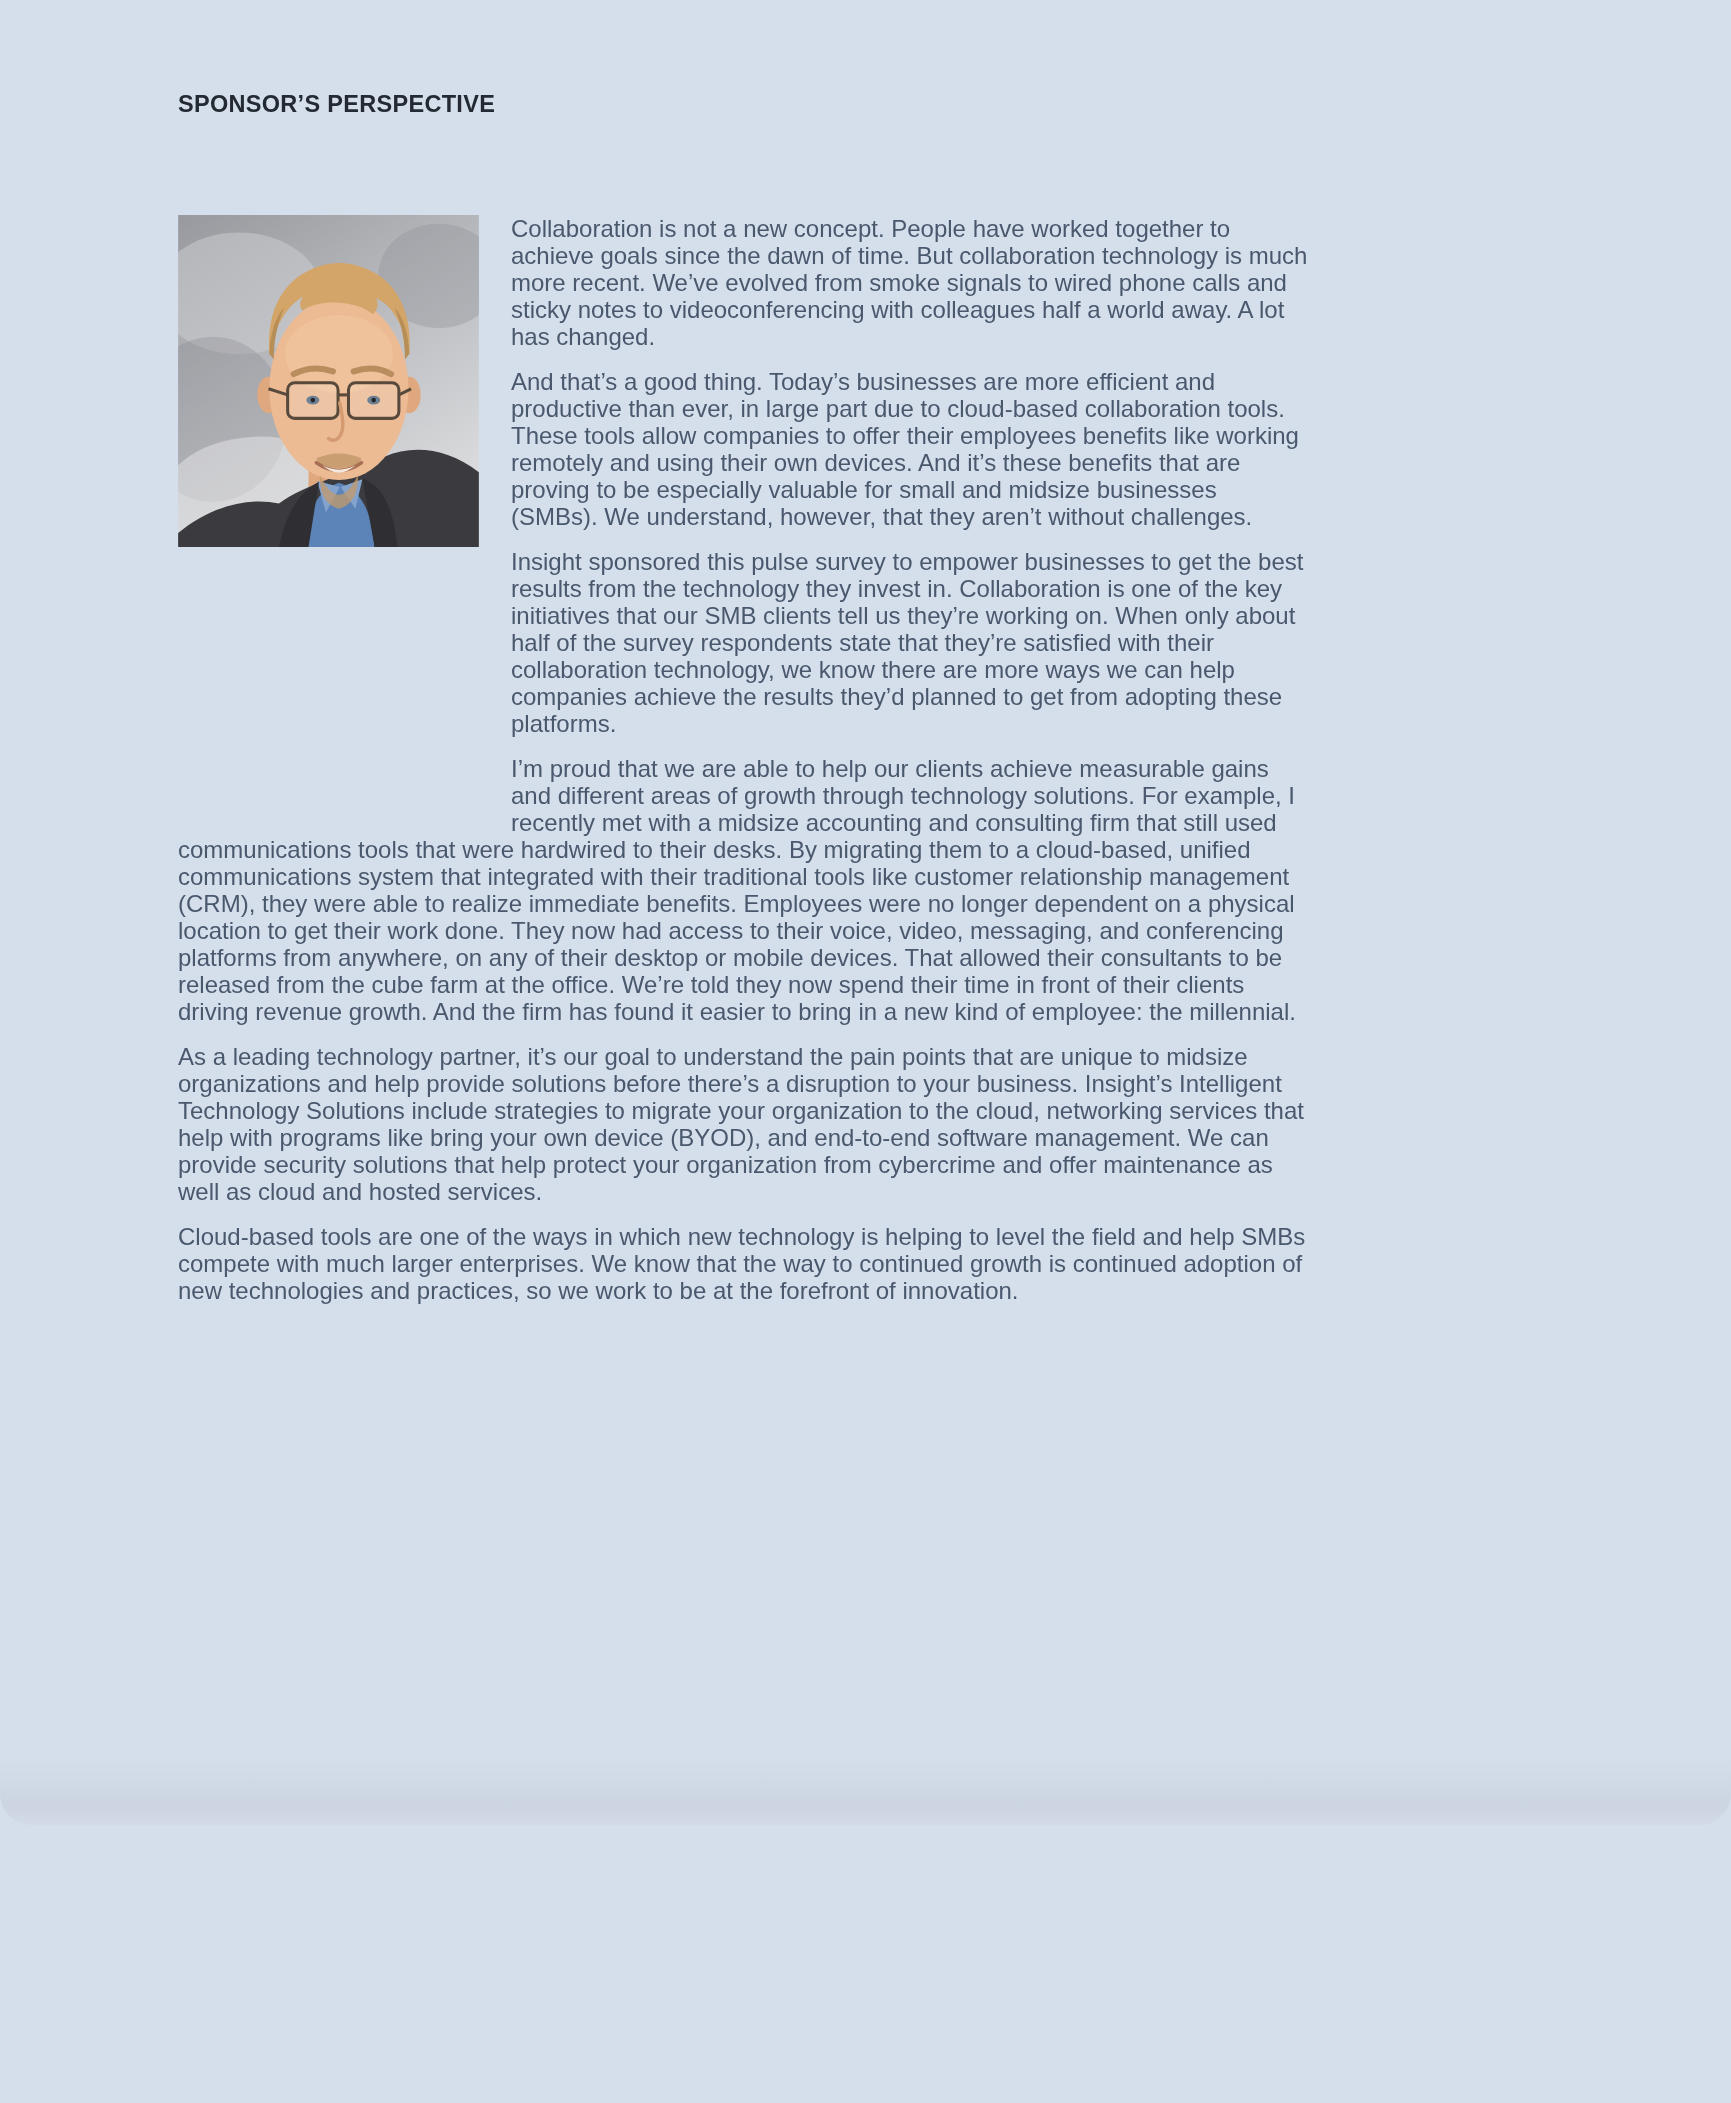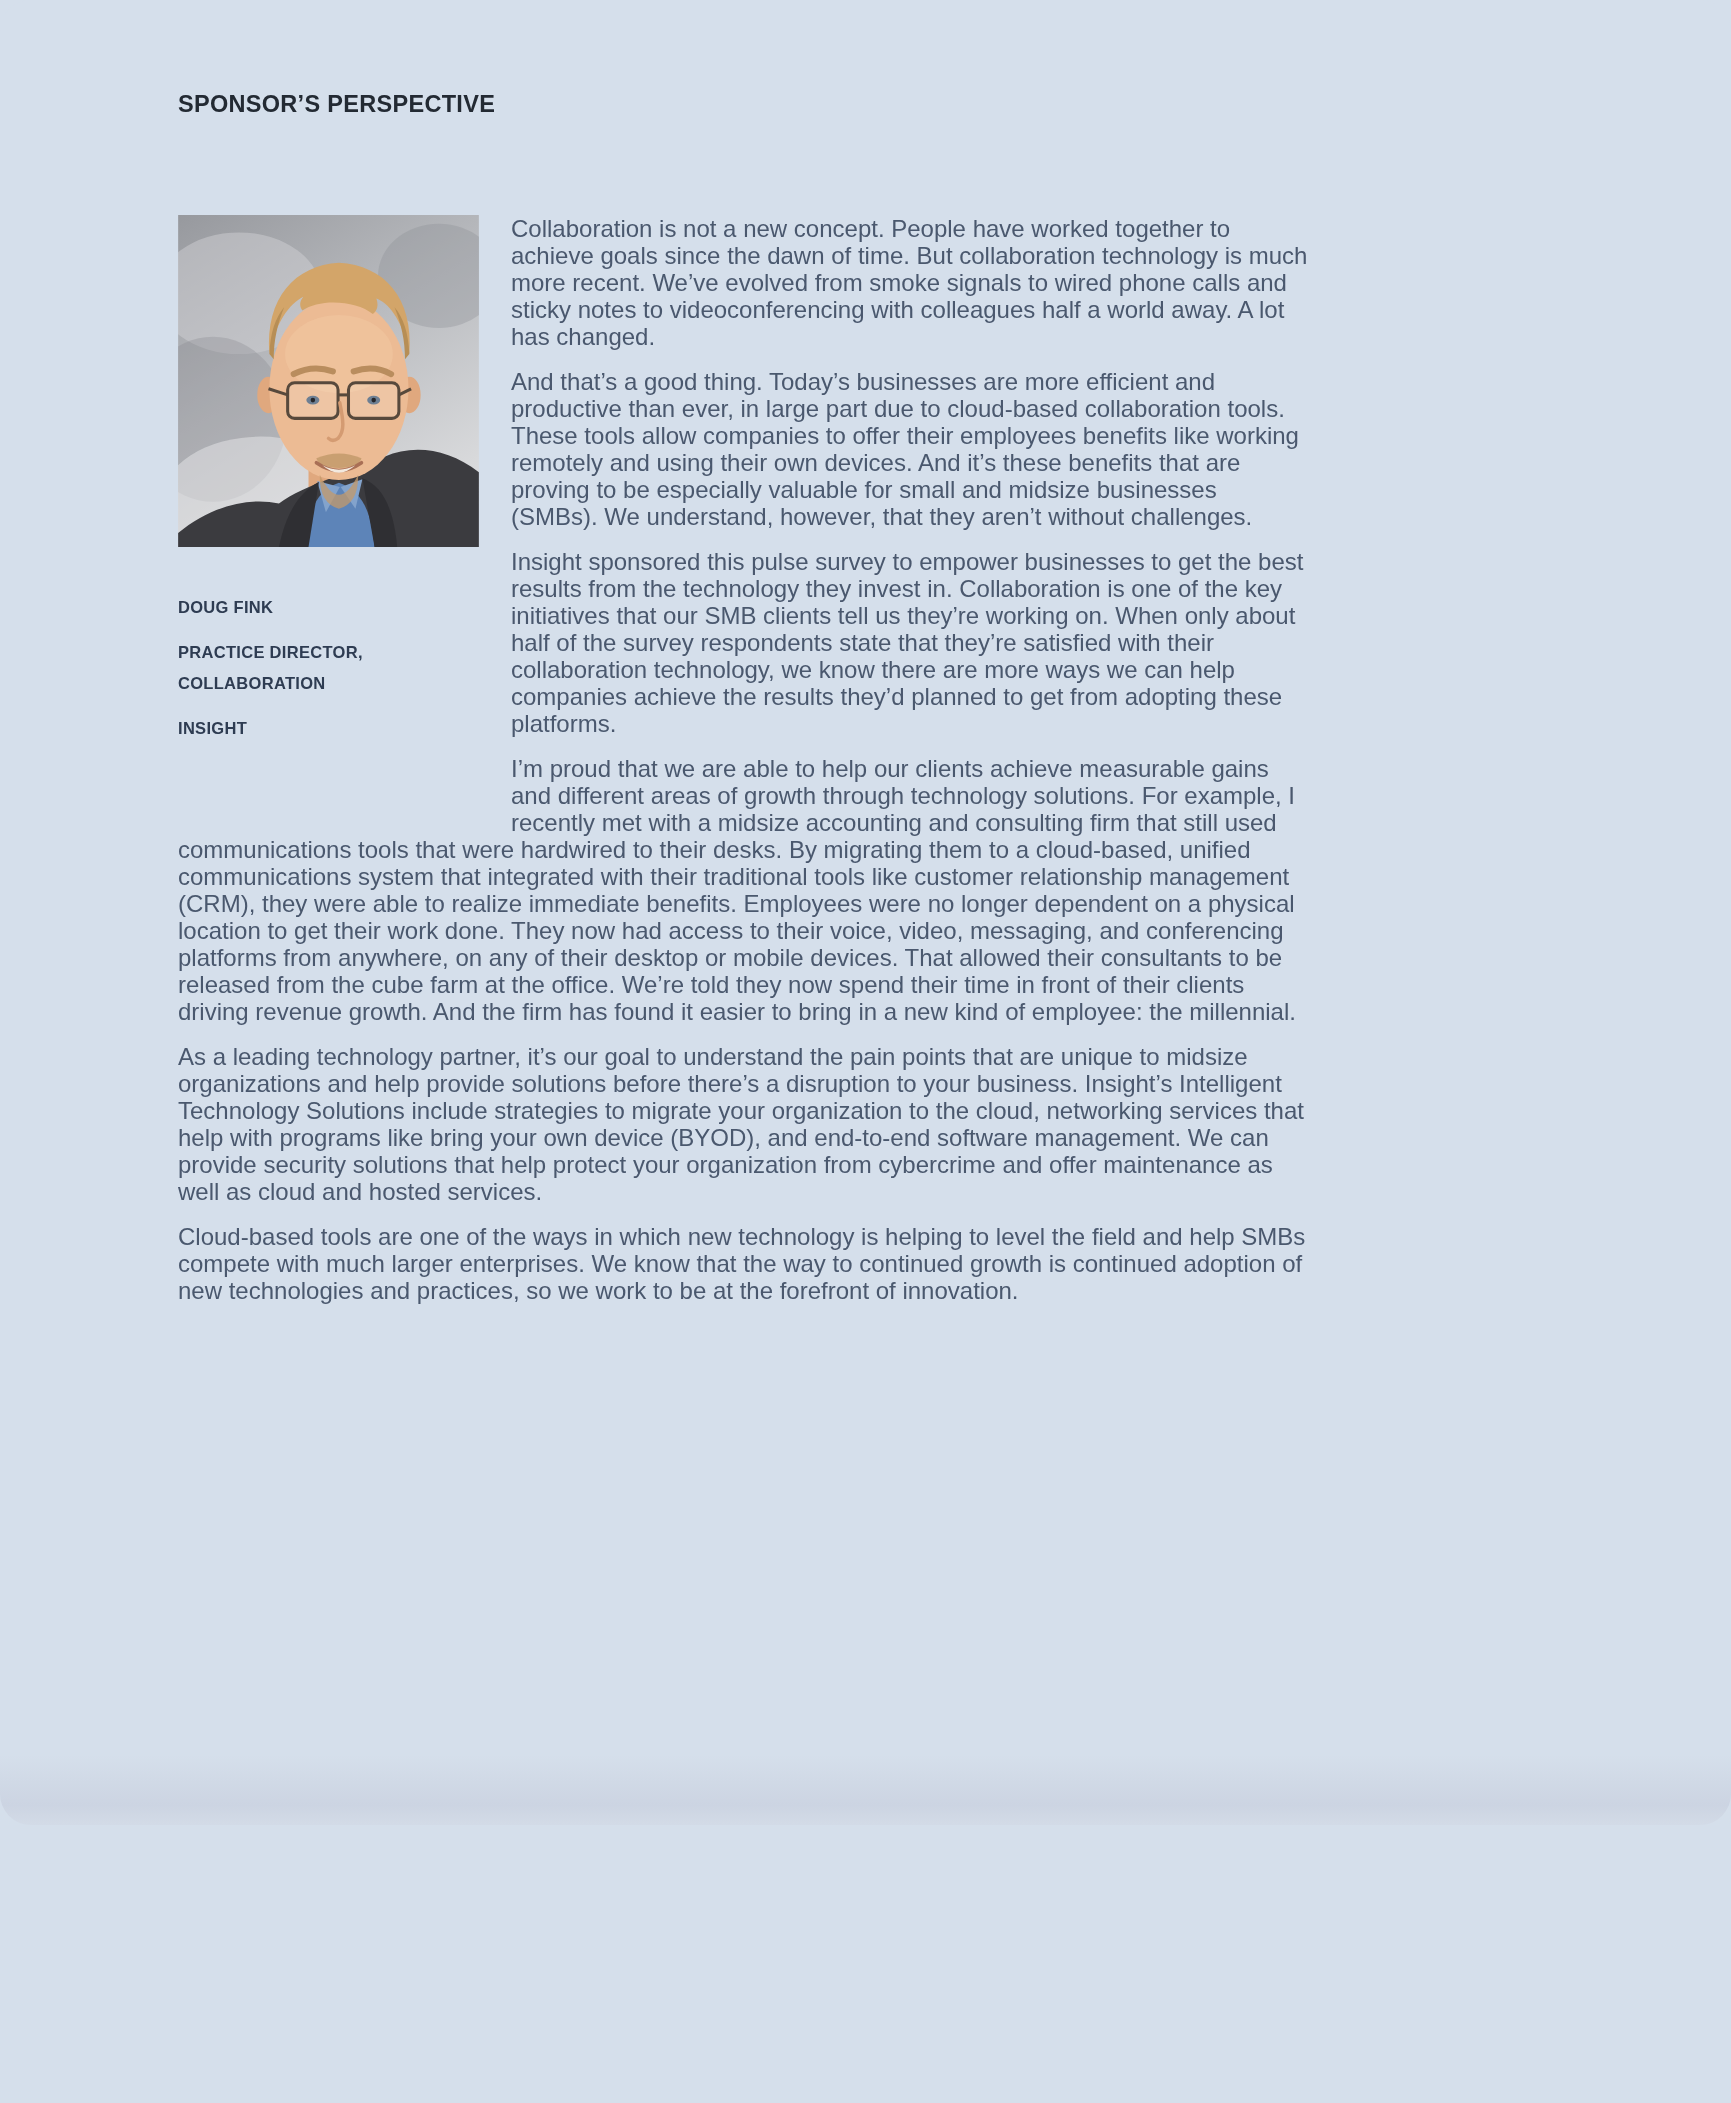--- a/index.html
+++ b/index.html
@@ -121,26 +121,20 @@
         <path d="M186,216 C190,236 192,248 184,257 C180,260 176,260 173,257" stroke="#d49b72" stroke-width="4" fill="none" stroke-linecap="round"></path>
 
         <path d="M159,280 Q185,269 211,280 Q208,291 185,291 Q162,291 159,280 Z" fill="#c39a6b" opacity="0.85"></path>
 
         <path d="M159,285 Q185,303 211,285" stroke="#a96f55" stroke-width="4" fill="none" stroke-linecap="round"></path>
         <path d="M166,288 Q185,298 204,288 Q185,305 166,288 Z" fill="#f3e9df"></path>
 
         <path d="M163,299 Q185,345 207,299 Q208,331 185,338 Q162,331 163,299 Z" fill="#c39a6b" opacity="0.75"></path>
       </svg>
 
-      <div class="caption">
-        <p class="gap-after">DOUG FINK</p>
-        <p>PRACTICE DIRECTOR,</p>
-        <p class="gap-after">COLLABORATION</p>
-        <p>INSIGHT</p>
-      </div>
     </div>
 
     <div class="body-text">
       <p>Collaboration is not a new concept. People have worked together to achieve goals since the dawn of time. But collaboration technology is much more recent. We’ve evolved from smoke signals to wired phone calls and sticky notes to videoconferencing with colleagues half a world away. A lot has changed.</p>
       <p>And that’s a good thing. Today’s businesses are more efficient and productive than ever, in large part due to cloud-based collaboration tools. These tools allow companies to offer their employees benefits like working remotely and using their own devices. And it’s these benefits that are proving to be especially valuable for small and midsize businesses (SMBs). We understand, however, that they aren’t without challenges.</p>
       <p>Insight sponsored this pulse survey to empower businesses to get the best results from the technology they invest in. Collaboration is one of the key initiatives that our SMB clients tell us they’re working on. When only about half of the survey respondents state that they’re satisfied with their collaboration technology, we know there are more ways we can help companies achieve the results they’d planned to get from adopting these platforms.</p>
       <p>I’m proud that we are able to help our clients achieve measurable gains and different areas of growth through technology solutions. For example, I recently met with a midsize accounting and consulting firm that still used communications tools that were hardwired to their desks. By migrating them to a cloud-based, unified communications system that integrated with their traditional tools like customer relationship management (CRM), they were able to realize immediate benefits. Employees were no longer dependent on a physical location to get their work done. They now had access to their voice, video, messaging, and conferencing platforms from anywhere, on any of their desktop or mobile devices. That allowed their consultants to be released from the cube farm at the office. We’re told they now spend their time in front of their clients driving revenue growth. And the firm has found it easier to bring in a new kind of employee: the millennial.</p>
       <p>As a leading technology partner, it’s our goal to understand the pain points that are unique to midsize organizations and help provide solutions before there’s a disruption to your business. Insight’s Intelligent Technology Solutions include strategies to migrate your organization to the cloud, networking services that help with programs like bring your own device (BYOD), and end-to-end software management. We can provide security solutions that help protect your organization from cybercrime and offer maintenance as well as cloud and hosted services.</p>
       <p>Cloud-based tools are one of the ways in which new technology is helping to level the field and help SMBs compete with much larger enterprises. We know that the way to continued growth is continued adoption of new technologies and practices, so we work to be at the forefront of innovation.</p>
     </div>

